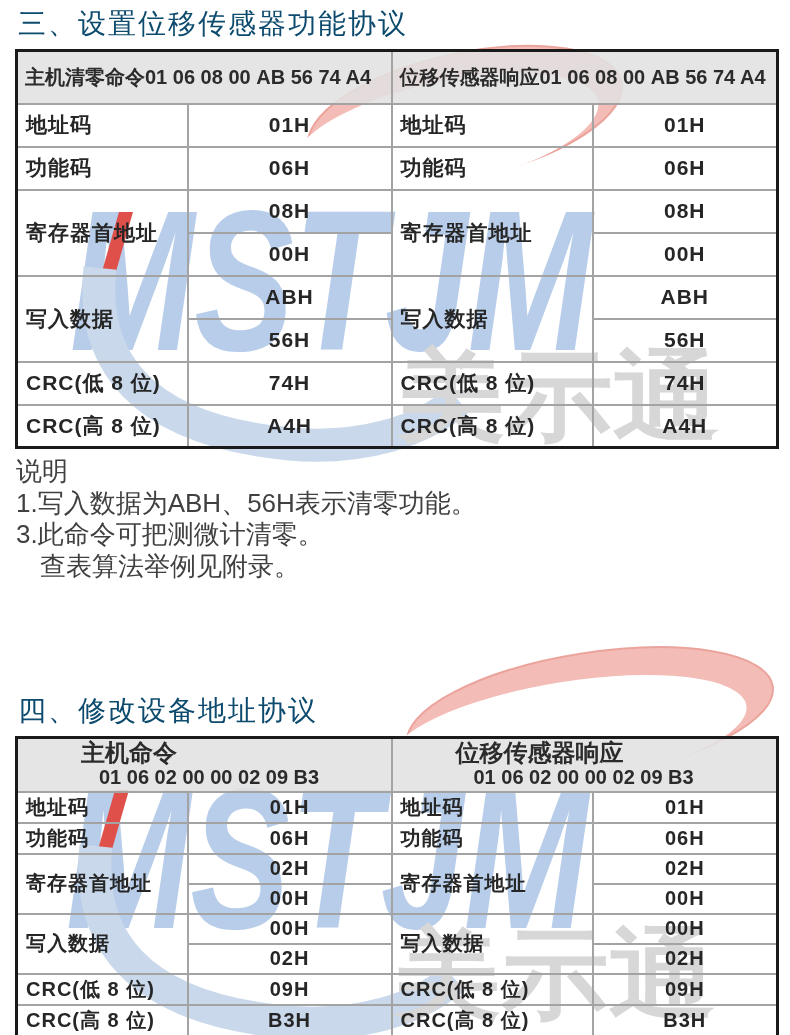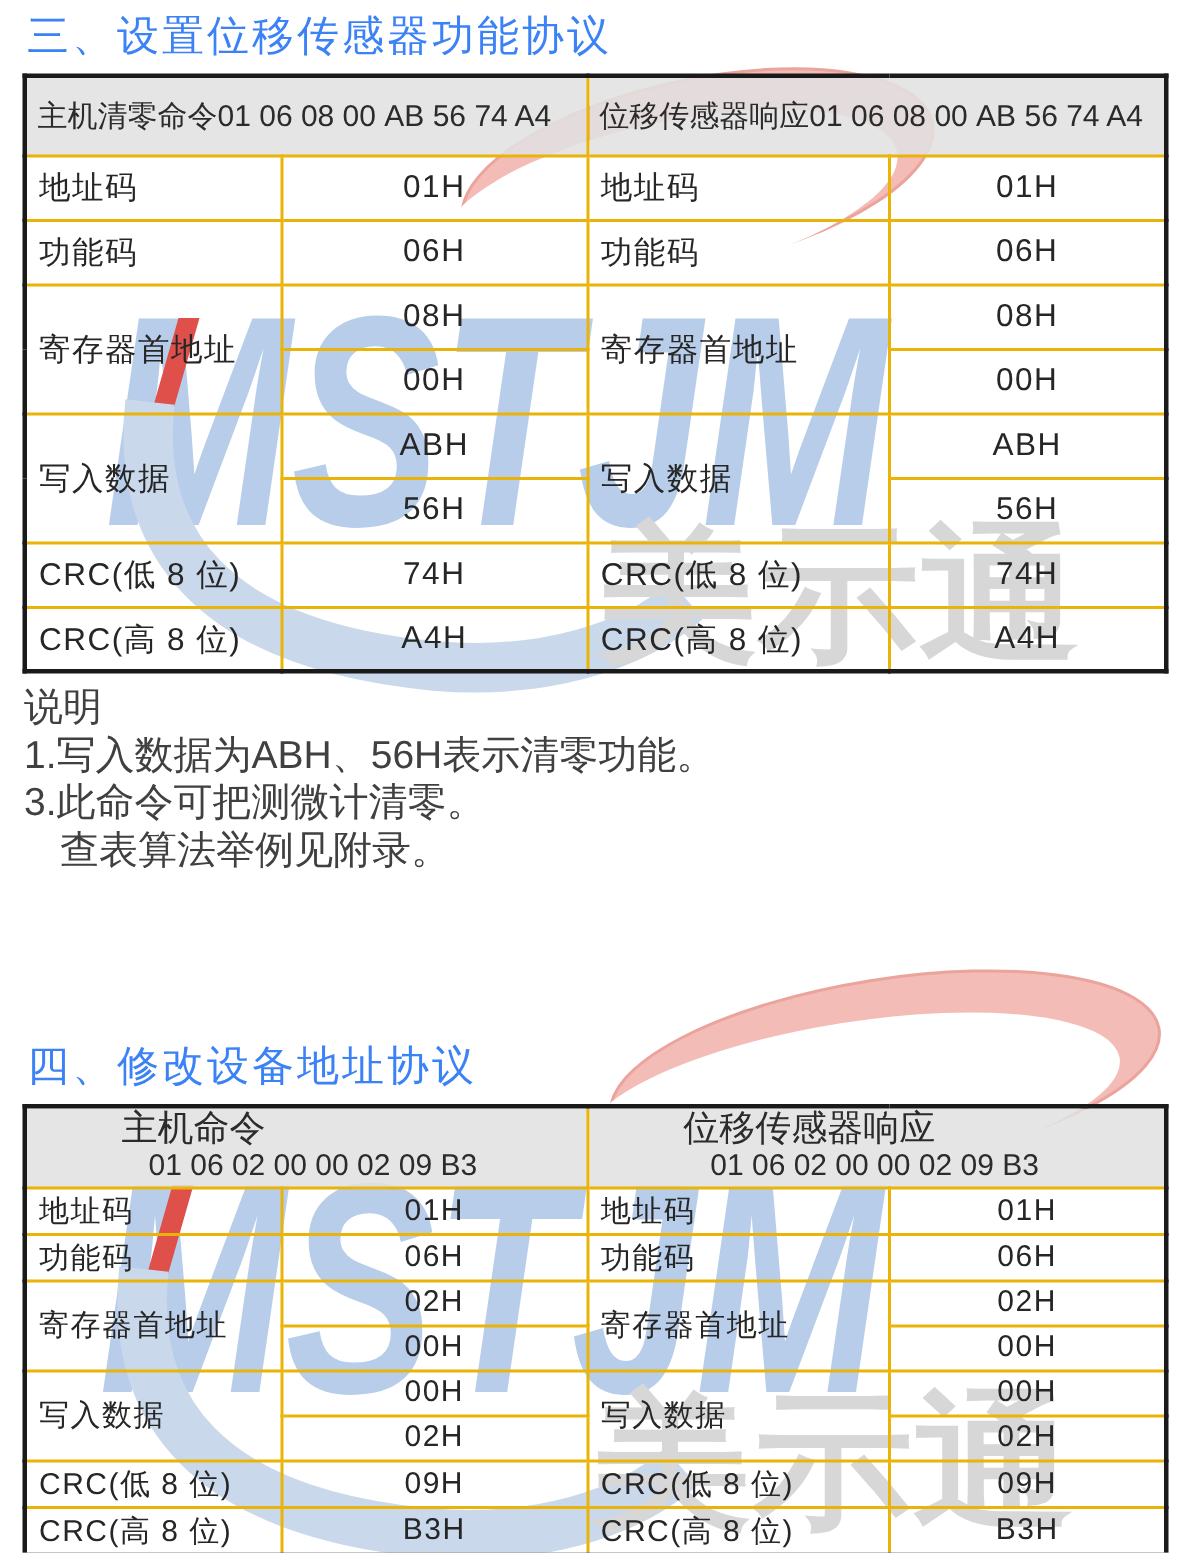--- a/index.html
+++ b/index.html
@@ -4,32 +4,32 @@
 <style>
   html,body{margin:0;padding:0;}
   body{
     width:790px;height:1035px;position:relative;overflow:hidden;
     background:#ffffff;color:#262626;
     font-family:"Liberation Sans","DejaVu Sans",sans-serif;
   }
   #wm-svg{position:absolute;left:0;top:0;z-index:0;}
   .sec-title{
     position:absolute;left:18px;z-index:1;
-    font-size:28px;letter-spacing:2px;color:#3b82f6;white-space:nowrap;
+    font-size:28px;letter-spacing:2px;color:#0c4a6e;white-space:nowrap;
   }
   #title3{top:5px;}
   #title4{top:692px;}
   table.proto{
     position:absolute;left:15px;z-index:1;
     border-collapse:collapse;table-layout:fixed;
     border:3px solid #1a1a1a;
   }
   table.proto td,table.proto th{
-    border:2px solid #eab308;overflow:hidden;white-space:nowrap;
-    font-weight:normal;vertical-align:middle;margin-left:24px;
+    border:2px solid #a3a3a3;overflow:hidden;white-space:nowrap;
+    font-weight:bold;vertical-align:middle;margin-left:24px;
   }
   th.hdr{
     background:rgba(225,225,225,0.87);
     font-size:20px;text-align:left;padding:0 0 0 7px;color:#2b2b2b;
   }
   td.lbl{text-align:left;padding-left:8px;font-size:21px;letter-spacing:1px;}
   td.val{text-align:center;font-size:21px;letter-spacing:1px;}
   #t1{top:49px;width:761px;}
   #t1 tr.head{height:53px;}
   #t1 tr.data{height:43px;}

